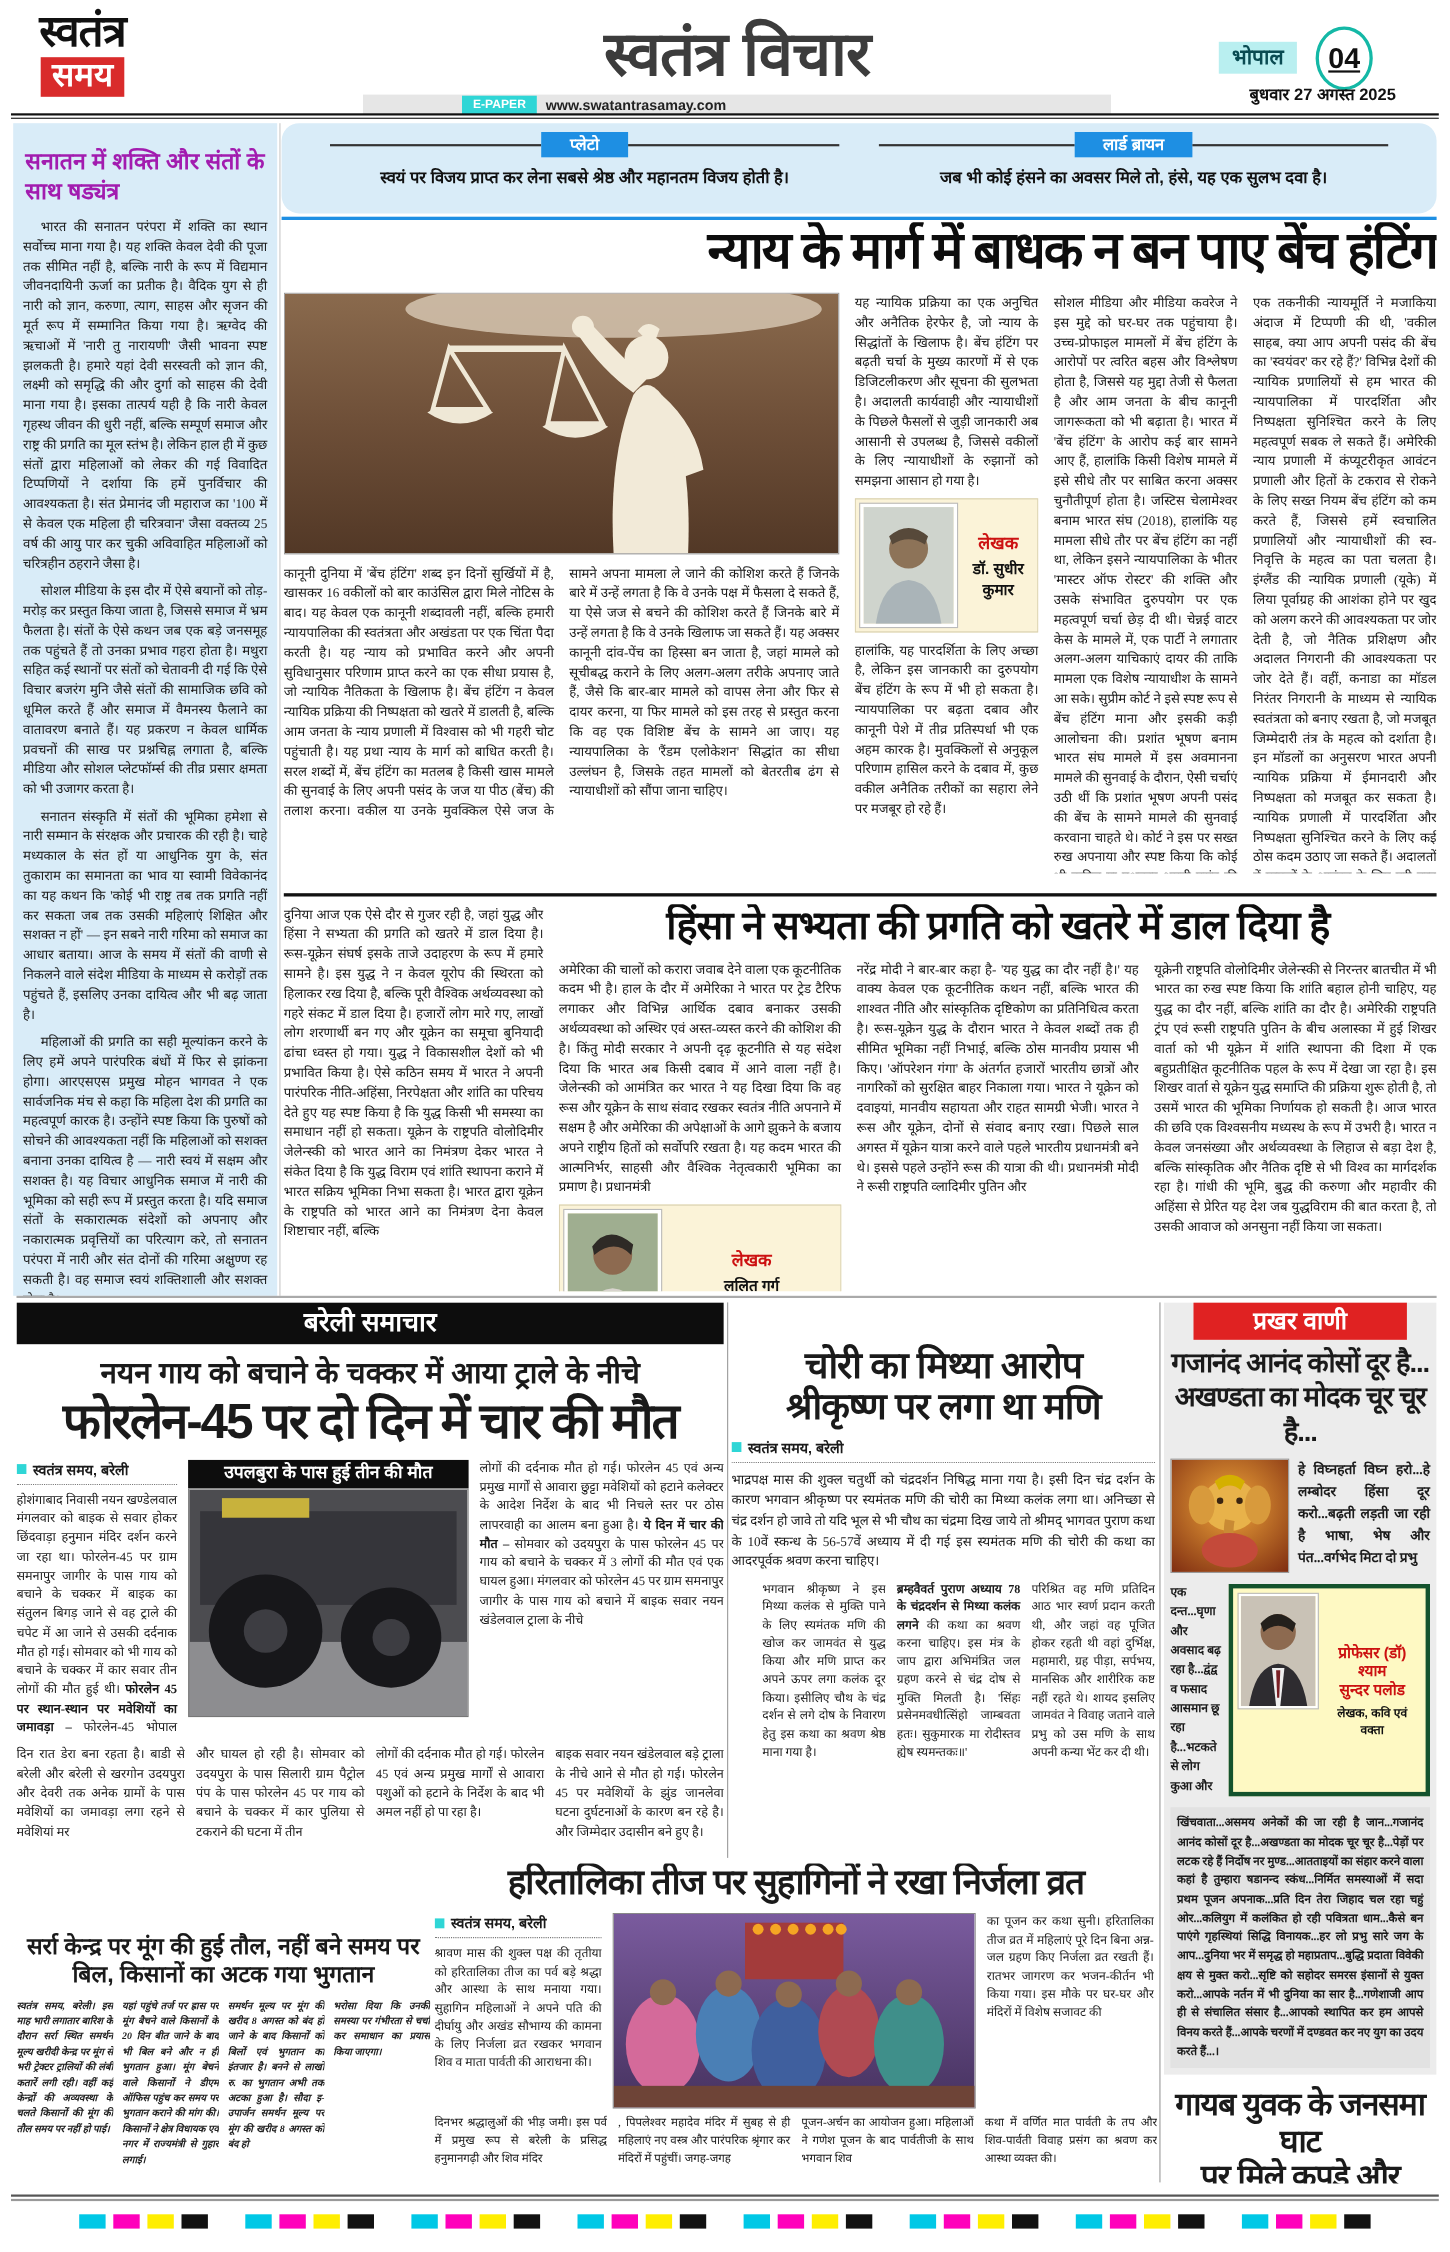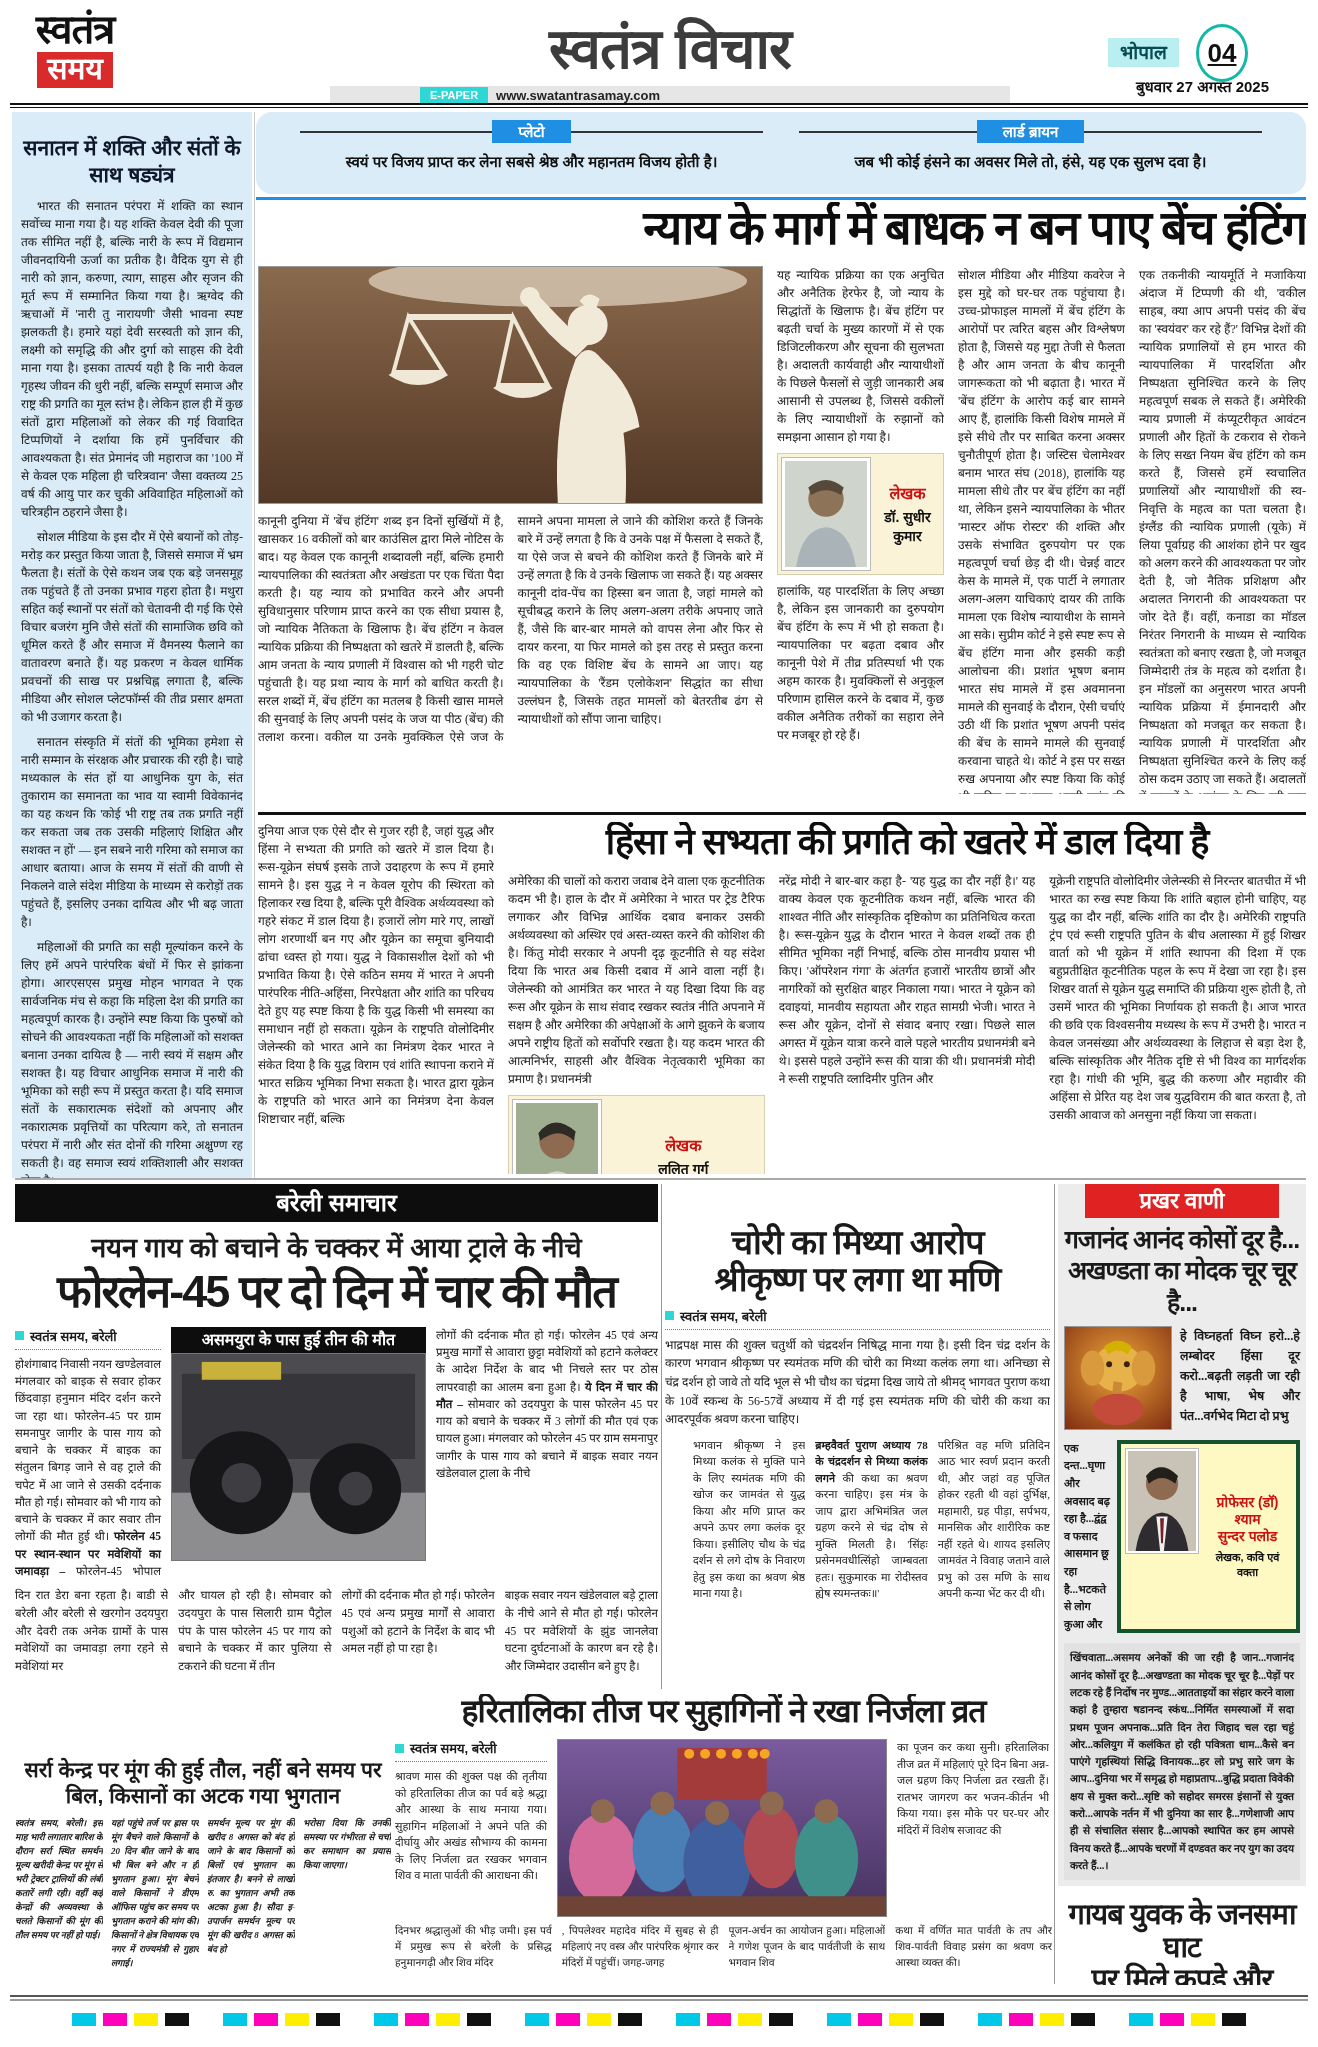--- a/index.html
+++ b/index.html
@@ -25,21 +25,21 @@
   .quote { flex:1; padding:0 18px; }
   .quote-head { display:flex; align-items:center; }
   .quote-head::before, .quote-head::after { content:""; flex:1; height:2px; background:#333; }
   .quote-chip { background:#1e8fe3; color:#fff; font:700 15px/1 "Liberation Sans", sans-serif; padding:4px 26px; }
   .quote-text { margin-top:9px; text-align:center; font:700 15px/1.3 "Liberation Sans", sans-serif; color:#111; }
   .blue-rule { position:absolute; left:256px; top:197px; width:1050px; height:3px; background:#1e8fe3; }
 
   
   .editorial { position:absolute; left:12px; top:112px; width:240px; height:1066px; background:#d9ecf8; padding:8px 9px; overflow:hidden; }
   .ed-title-box { background:#fff; border:1px solid #999; box-shadow:2px 2px 0 #bbb; text-align:center; font:800 42px/1.15 "Liberation Sans", sans-serif; color:#111; padding:8px 2px; letter-spacing:-1px; }
-  .ed-headline { margin:14px 2px 8px; text-align:center; font:700 21px/1.3 "Liberation Sans", sans-serif; color:#0f172a; }
+  .ed-headline { margin:14px 2px 8px; text-align:left; font:700 21px/1.3 "Liberation Sans", sans-serif; color:#a21caf; }
   .ed-body p { font:12px/1.5 "Liberation Serif", serif; text-align:justify; margin-bottom:7px; text-indent:16px; }
 
   .vline-ed { position:absolute; left:254px; top:112px; width:1px; height:1066px; background:#c9c9c9; }
 
   
   .lead { position:absolute; left:258px; top:202px; width:1048px; height:604px; overflow:hidden; }
   .lead-headline { text-align:right; font:800 47px/1.1 "Liberation Sans", sans-serif; color:#0d0d0d; letter-spacing:-2px; }
   .lead-body { display:flex; gap:14px; margin-top:12px; height:528px; overflow:hidden; }
   .blockA { width:505px; flex:none; }
   .photo-frame { border:1px solid #999; }
@@ -268,21 +268,21 @@
       <div class="b-col1">
         <div class="byline">
           <span class="byline-sq"></span>
           <span>स्वतंत्र समय, बरेली</span>
         </div>
         <span>होशंगाबाद निवासी नयन खण्डेलवाल मंगलवार को बाइक से सवार होकर छिंदवाड़ा हनुमान मंदिर दर्शन करने जा रहा था। फोरलेन-45 पर ग्राम समनापुर जागीर के पास गाय को बचाने के चक्कर में बाइक का संतुलन बिगड़ जाने से वह ट्राले की चपेट में आ जाने से उसकी दर्दनाक मौत हो गई। सोमवार को भी गाय को बचाने के चक्कर में कार सवार तीन लोगों की मौत हुई थी।</span>
         <b>फोरलेन 45 पर स्थान-स्थान पर मवेशियों का जमावड़ा –</b>
         <span>फोरलेन-45 भोपाल जबलपुर मार्ग पर स्थान स्थान पर आवारा छुट्टा मवेशियों के झुंड और</span>
       </div>
       <div class="truck-block">
-        <div class="photo-caption">असमयुरा के पास हुई तीन की मौत</div>
+        <div class="photo-caption">उपलबुरा के पास हुई तीन की मौत</div>
         <svg class="truck-photo" viewBox="0 0 255 208" preserveAspectRatio="none">
           <rect width="255" height="208" fill="#4c4c50"></rect>
           <rect y="140" width="255" height="68" fill="#8d8d90"></rect>
           <rect x="10" y="20" width="235" height="86" fill="#35353a"></rect>
           <circle cx="70" cy="130" r="52" fill="#17171a"></circle>
           <circle cx="70" cy="130" r="20" fill="#3d3d42"></circle>
           <circle cx="185" cy="136" r="46" fill="#17171a"></circle>
           <circle cx="185" cy="136" r="17" fill="#3d3d42"></circle>
           <rect x="30" y="8" width="80" height="18" fill="#c8b23c"></rect>
         </svg>

